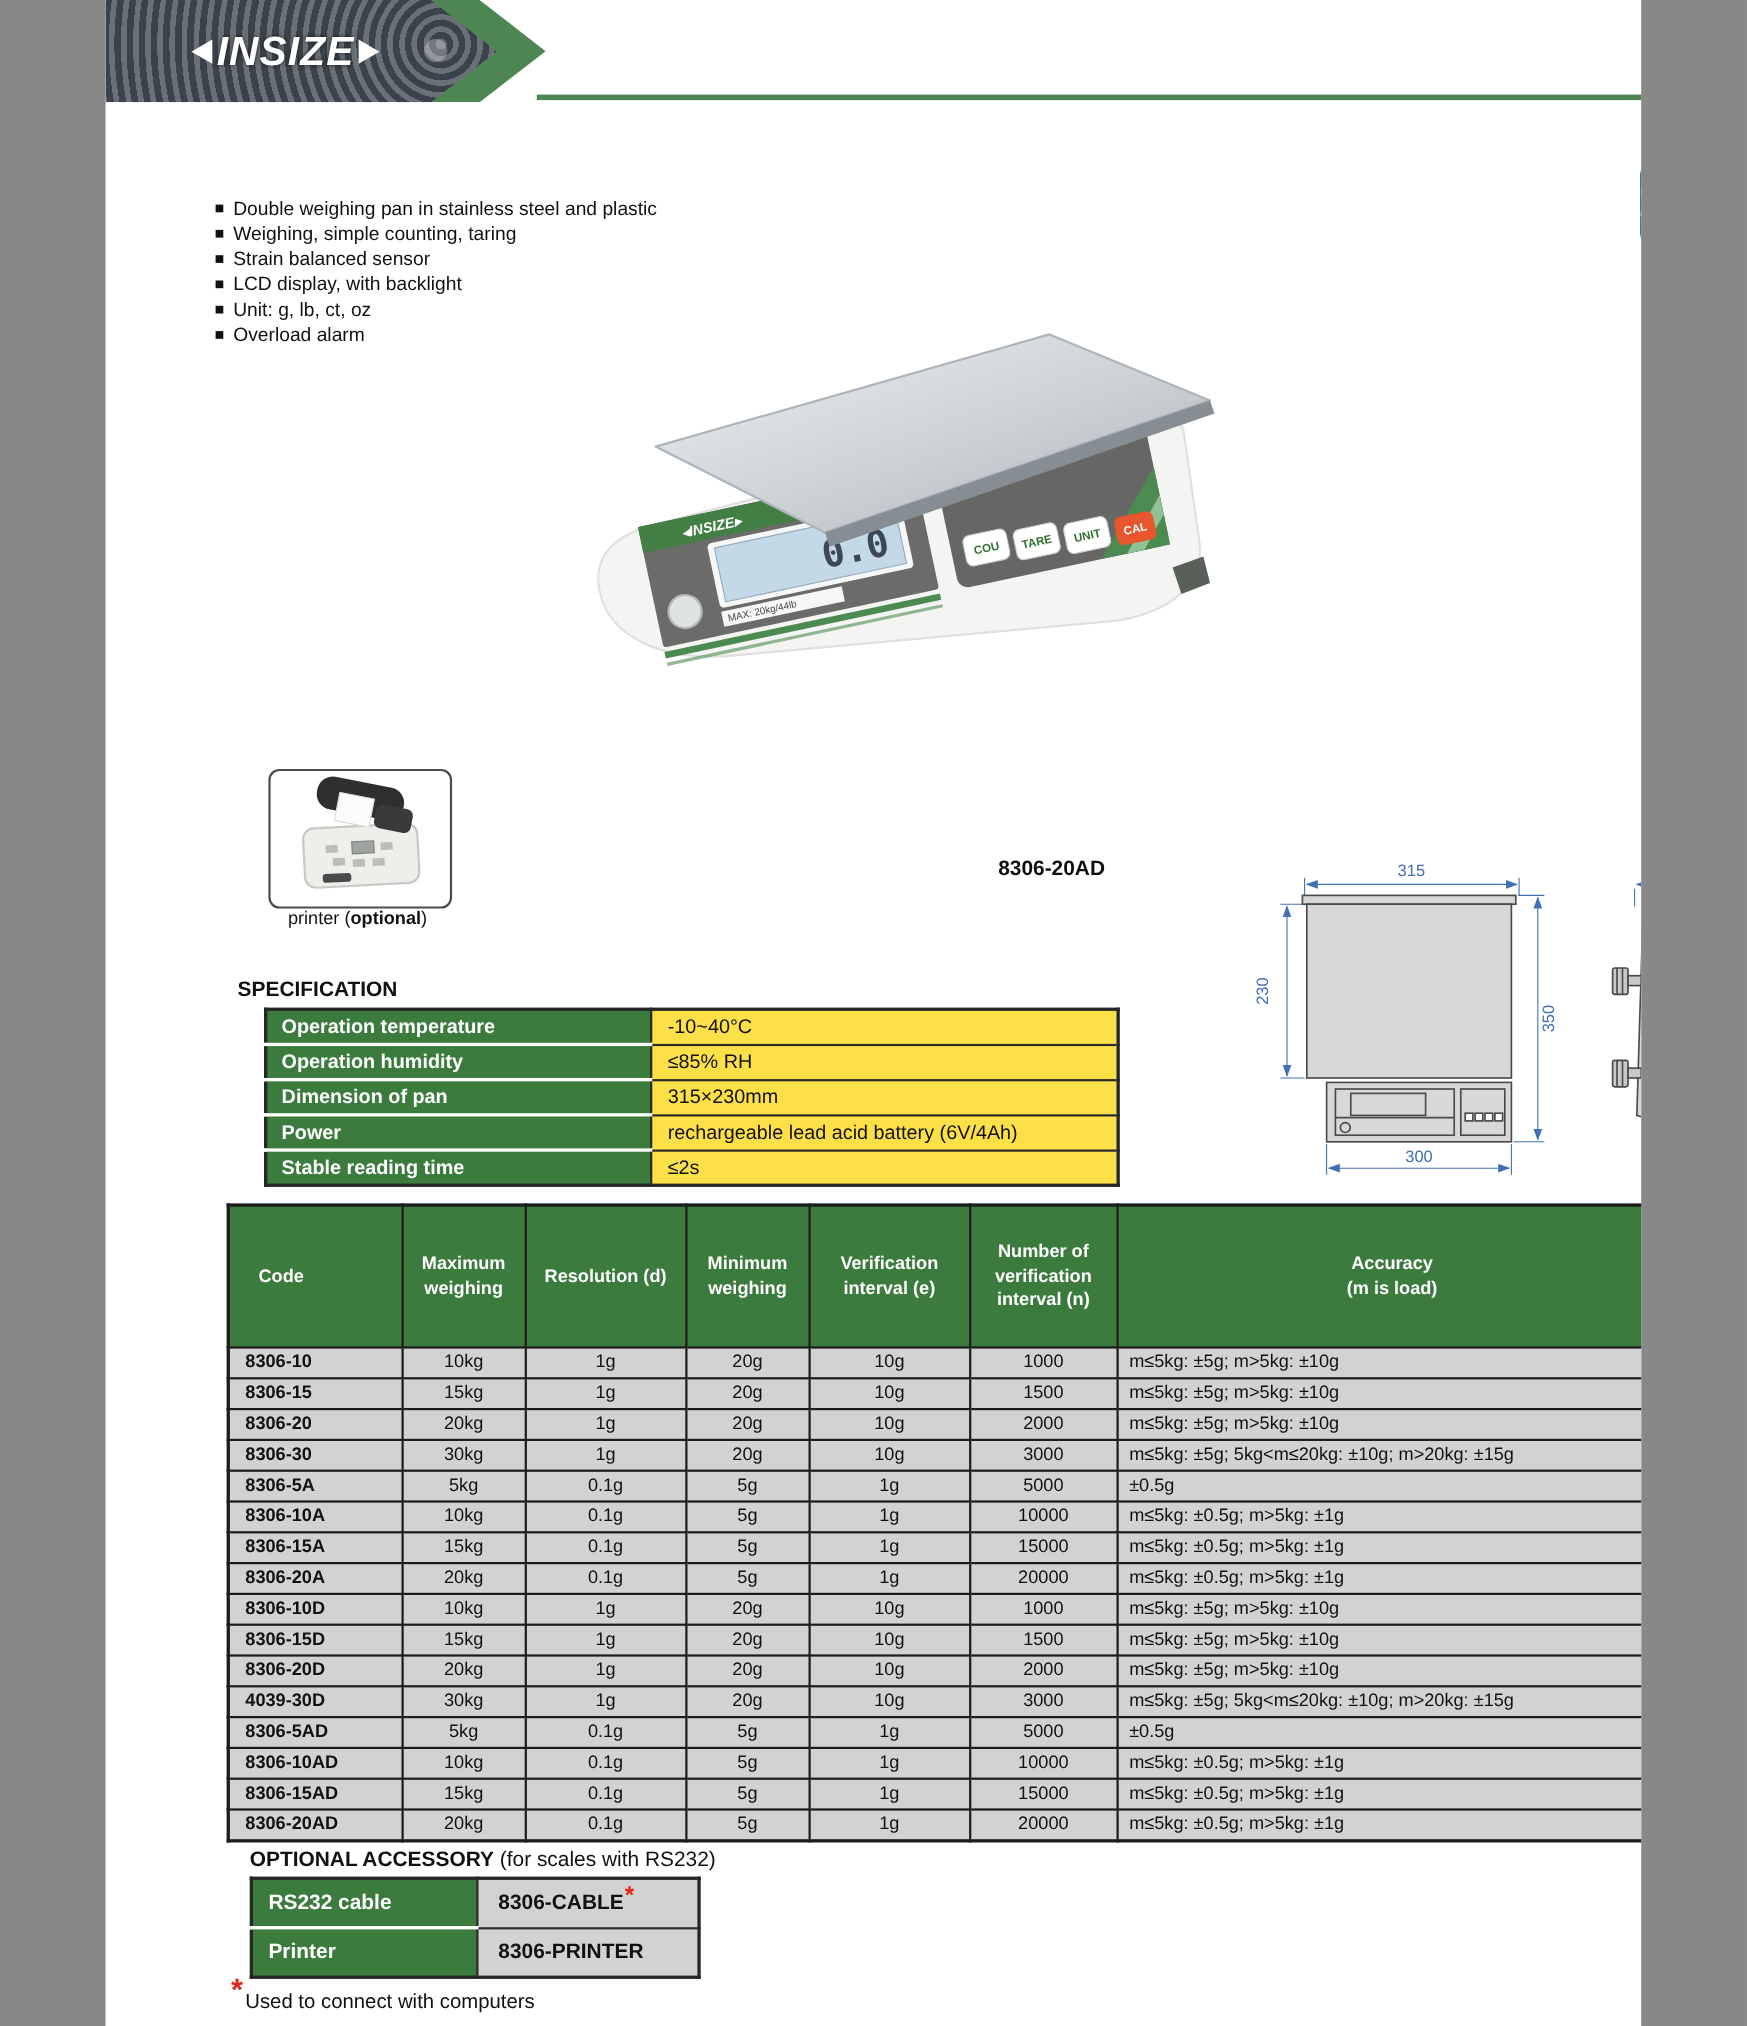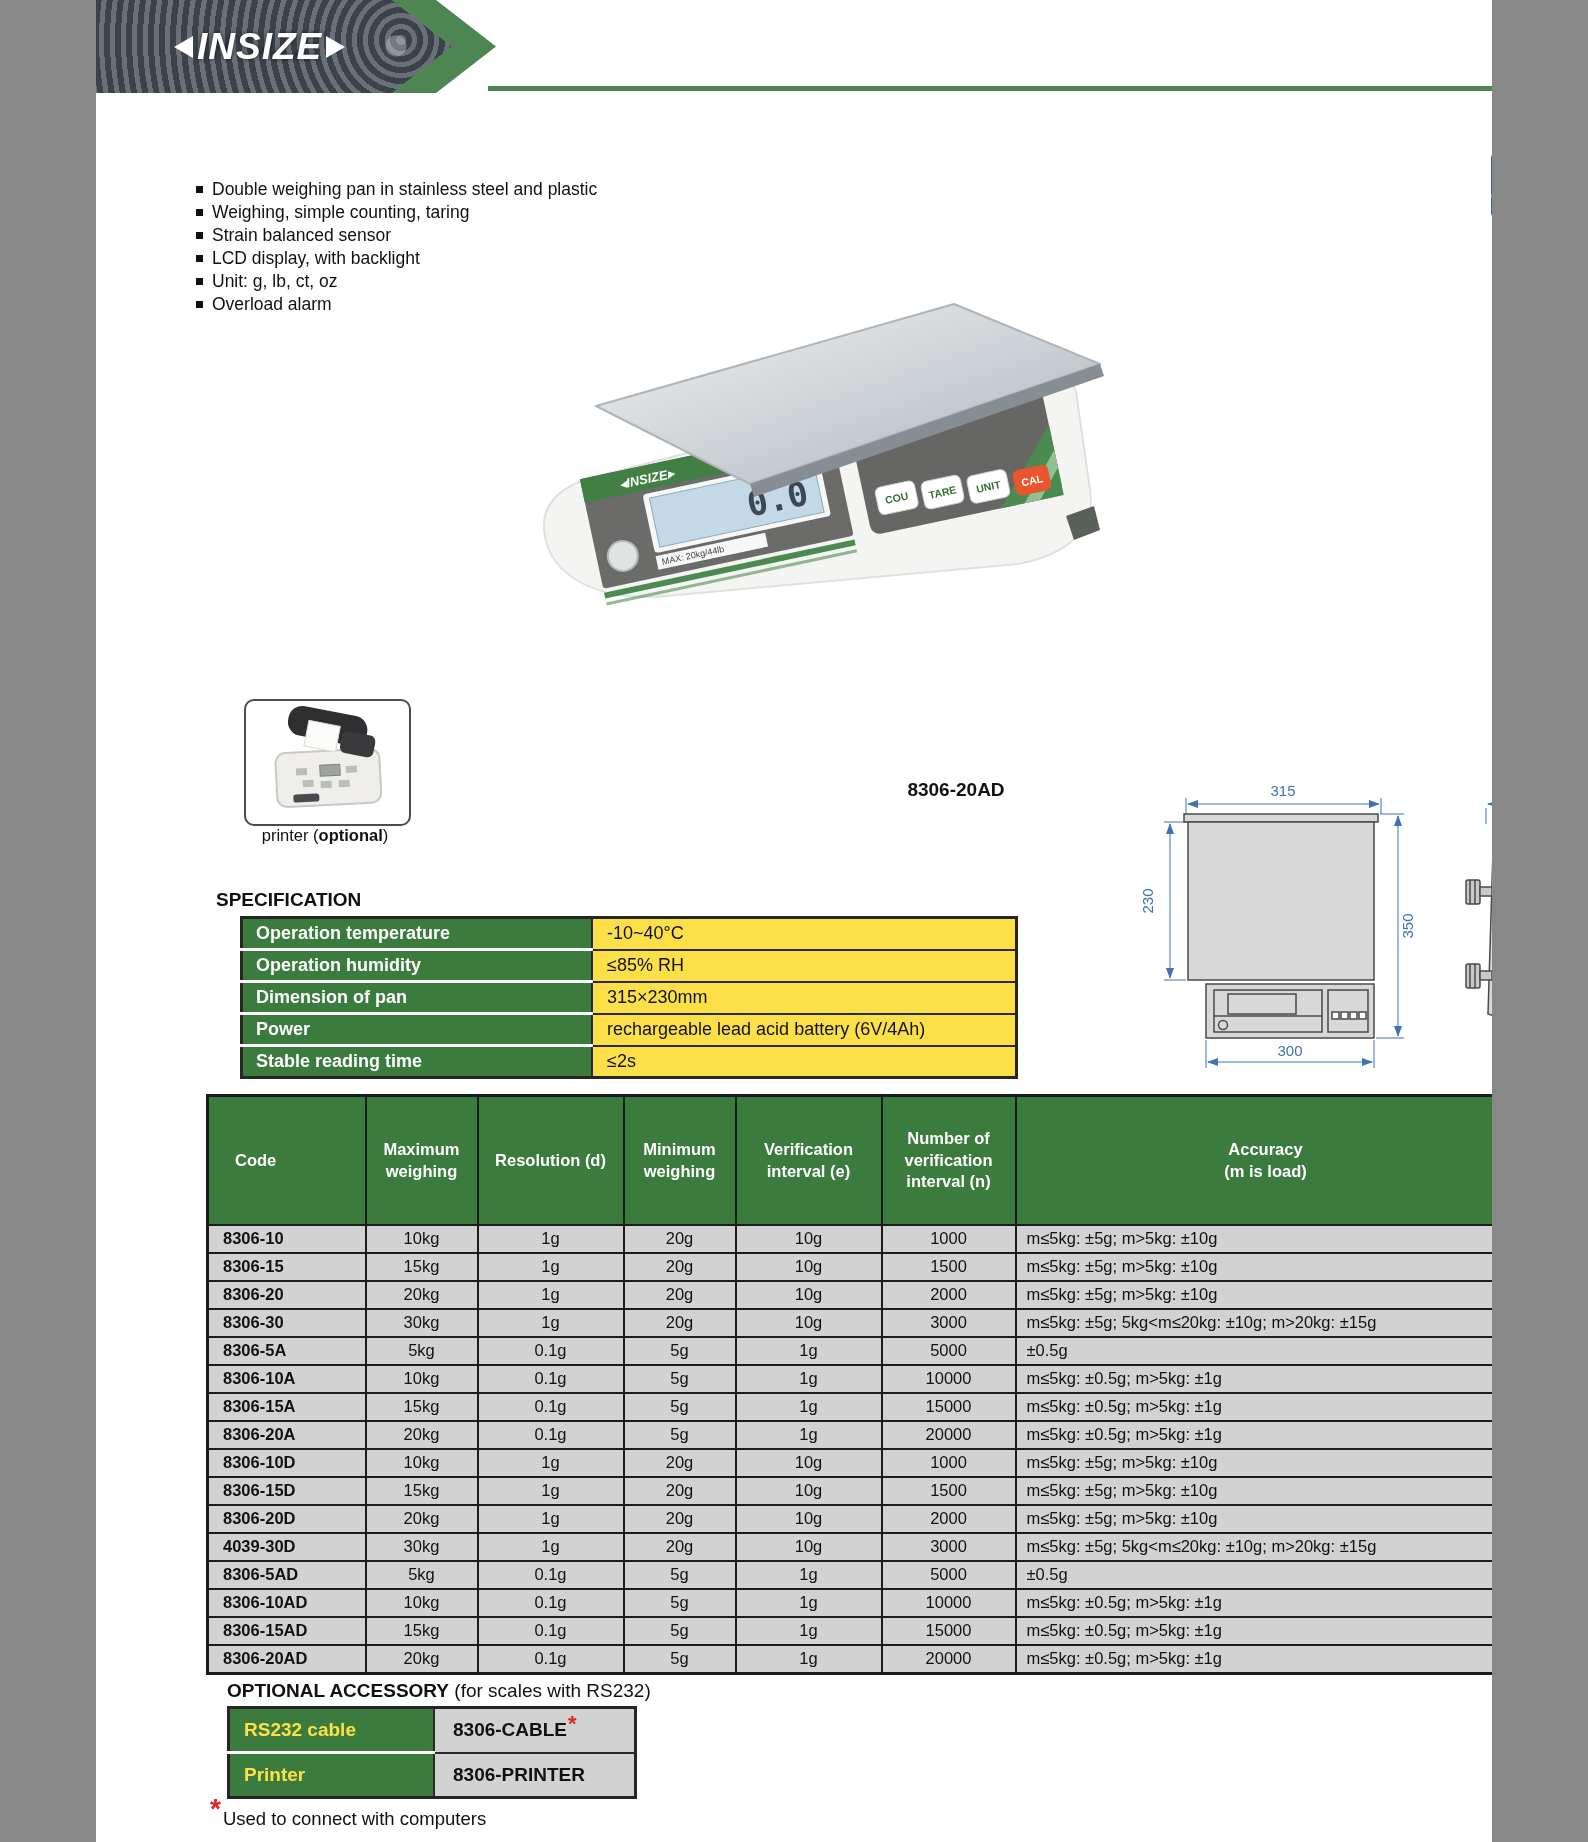--- a/index.html
+++ b/index.html
@@ -66,21 +66,21 @@
   .main-table td.code{text-align:left;padding-left:14px;font-weight:bold;}
   .main-table td.acc{text-align:left;padding-left:10px;}
   .main-table td.out{font-size:17px;}
 
   
   .acc-h{position:absolute;left:131px;top:1680px;font-size:19px;margin:0;font-weight:normal;}
   .acc-h b{font-weight:bold;}
   .acc-table{position:absolute;left:131px;top:1706px;width:410px;border-collapse:collapse;
     table-layout:fixed;border:3px solid #262626;}
   .acc-table td{height:40px;font-size:19px;font-weight:bold;}
-  .acc-table td.label{width:188px;background:#3b7c3e;color:#fde047;padding-left:14px;
+  .acc-table td.label{width:188px;background:#3b7c3e;color:#ffffff;padding-left:14px;
     border-bottom:3px solid #fff;}
   .acc-table tr:last-child td.label{border-bottom:none;}
   .acc-table td.value{background:#d2d2d2;color:#111;padding-left:18px;border:2px solid #2a2a2a;}
   .acc-table sup{color:#e0241b;font-size:22px;line-height:0;position:relative;top:2px;left:1px;}
   .footnote{position:absolute;left:114px;top:1798px;display:flex;align-items:flex-start;}
   .footnote .fn-star{color:#e0241b;font-size:28px;font-weight:bold;line-height:.8;margin-right:2px;}
   .footnote .fn-text{font-size:18.5px;margin-top:10px;}
 
   svg text.lcd{font-family:"DejaVu Sans Mono",monospace;}
 </style>

